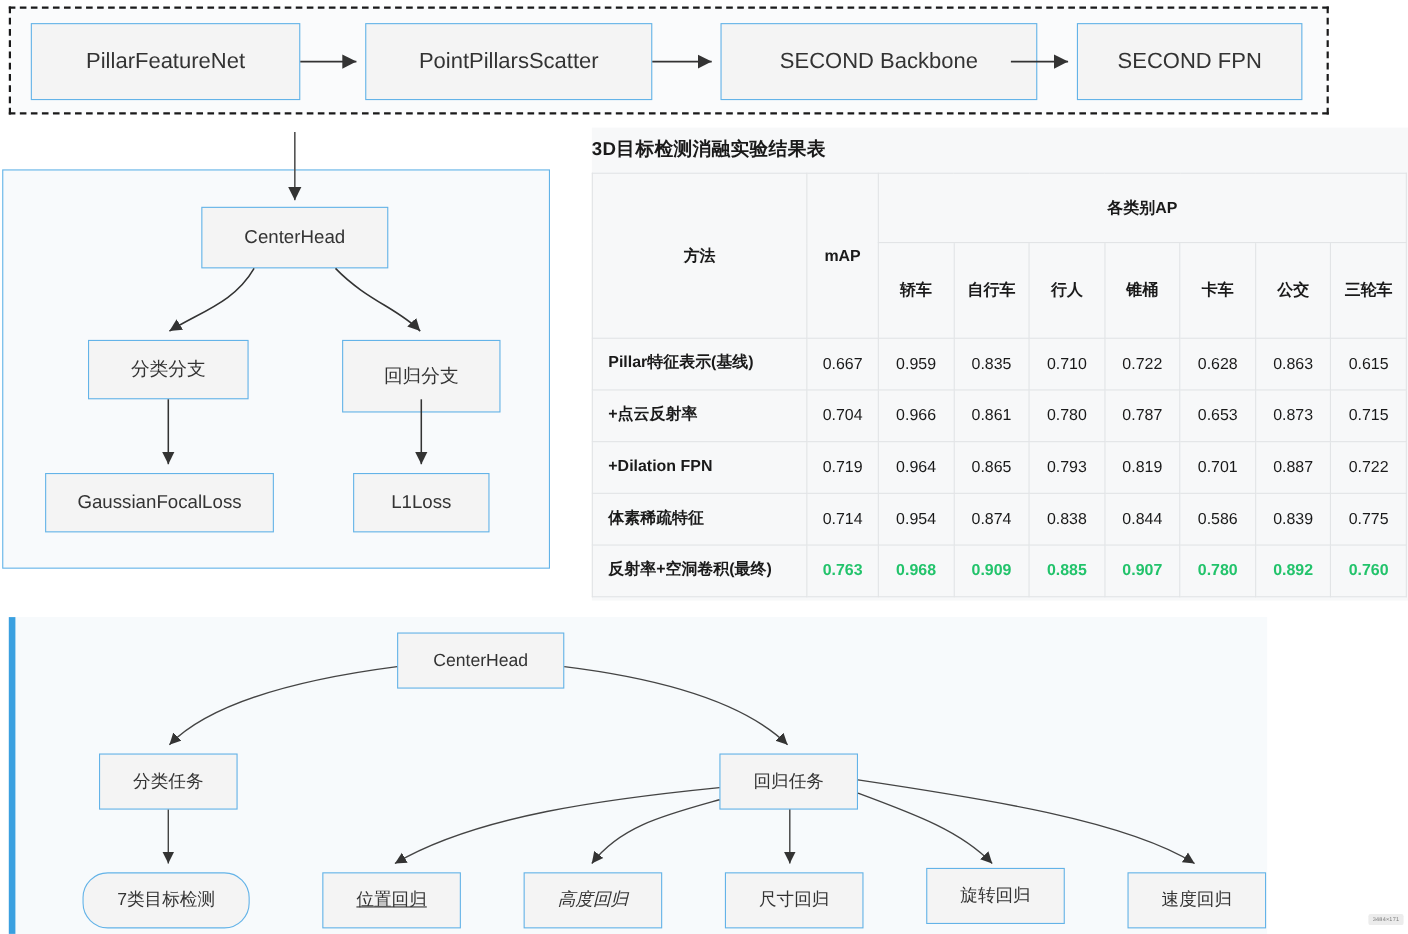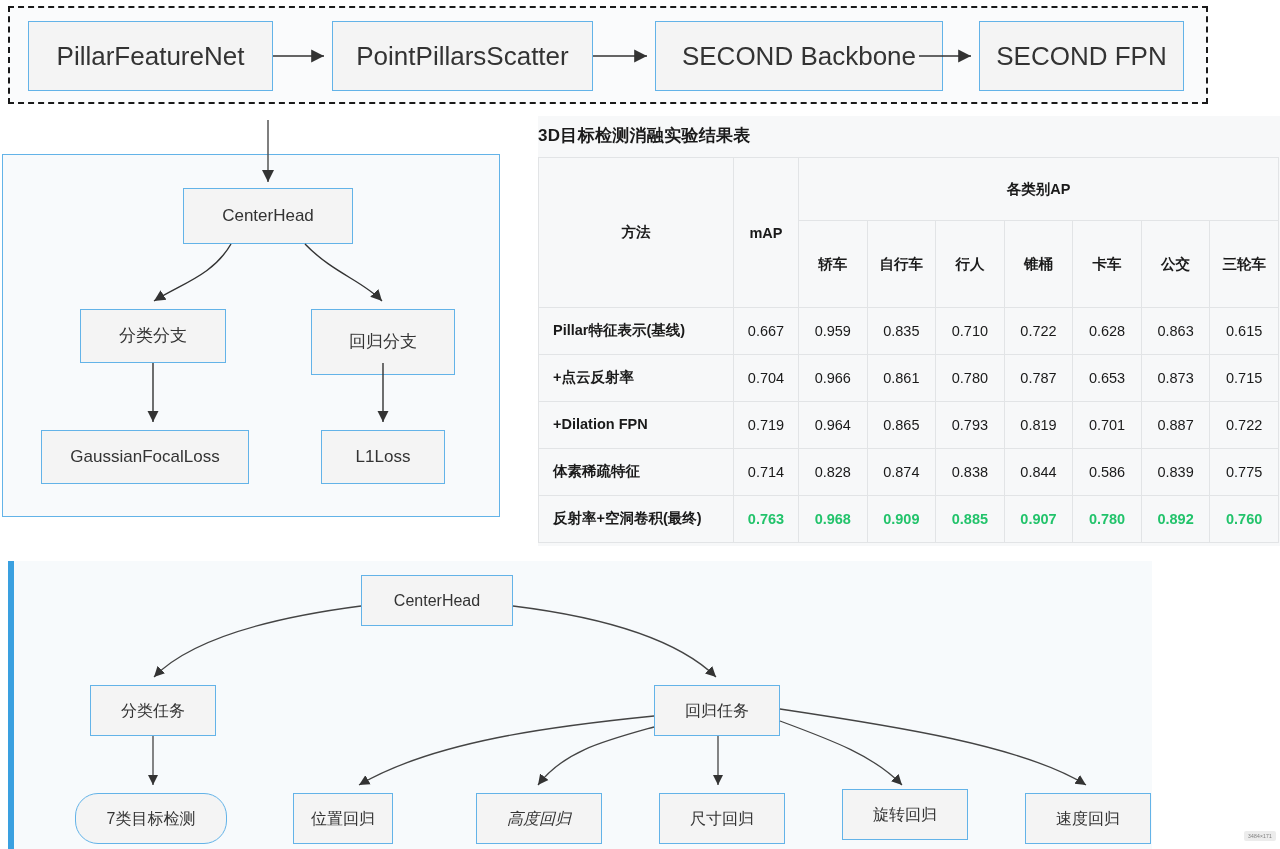--- a/index.html
+++ b/index.html
@@ -25,21 +25,21 @@
     line-height:1.25;
   }
 
   
   #top-pipeline{
     left:8px;top:6px;width:1200px;height:98px;
     box-sizing:border-box;
     border:2px dashed #1a1a1a;
     background:#fafbfc;
   }
-  #top-pipeline .fbox{font-size:26px;}
+  #top-pipeline .fbox{font-size:20px;}
 
   
   #head-panel{
     left:2px;top:154px;width:498px;height:363px;
     box-sizing:border-box;
     border:1px solid #63b3e8;
     background:#f8fafc;
   }
   #head-panel .fbox{font-size:17px;}
   #head-label{
@@ -182,21 +182,21 @@
   <div class="fbox" style="left:76px;top:124px;width:126px;height:51px;">
     <span>分类任务</span>
   </div>
   <div class="fbox" style="left:640px;top:124px;width:126px;height:51px;">
     <span>回归任务</span>
   </div>
 
   <div class="fbox" style="left:61px;top:232px;width:152px;height:51px;border-radius:23px;">
     <span>7类目标检测</span>
   </div>
-  <div class="fbox" style="left:279px;top:232px;width:100px;height:51px;">
+  <div class="fbox" style="left:279px;top:232px;width:126px;height:51px;text-decoration:underline;">
     <span>位置回归</span>
   </div>
   <div class="fbox" style="left:462px;top:232px;width:126px;height:51px;font-style:italic;">
     <span>高度回归</span>
   </div>
   <div class="fbox" style="left:645px;top:232px;width:126px;height:51px;">
     <span>尺寸回归</span>
   </div>
   <div class="fbox" style="left:828px;top:228px;width:126px;height:51px;">
     <span>旋转回归</span>
@@ -279,21 +279,21 @@
           <td>0.865</td>
           <td>0.793</td>
           <td>0.819</td>
           <td>0.701</td>
           <td>0.887</td>
           <td>0.722</td>
         </tr>
         <tr>
           <td class="method">体素稀疏特征</td>
           <td>0.714</td>
-          <td>0.828</td>
+          <td>0.954</td>
           <td>0.874</td>
           <td>0.838</td>
           <td>0.844</td>
           <td>0.586</td>
           <td>0.839</td>
           <td>0.775</td>
         </tr>
         <tr class="final">
           <td class="method">反射率+空洞卷积(最终)</td>
           <td>0.763</td>

